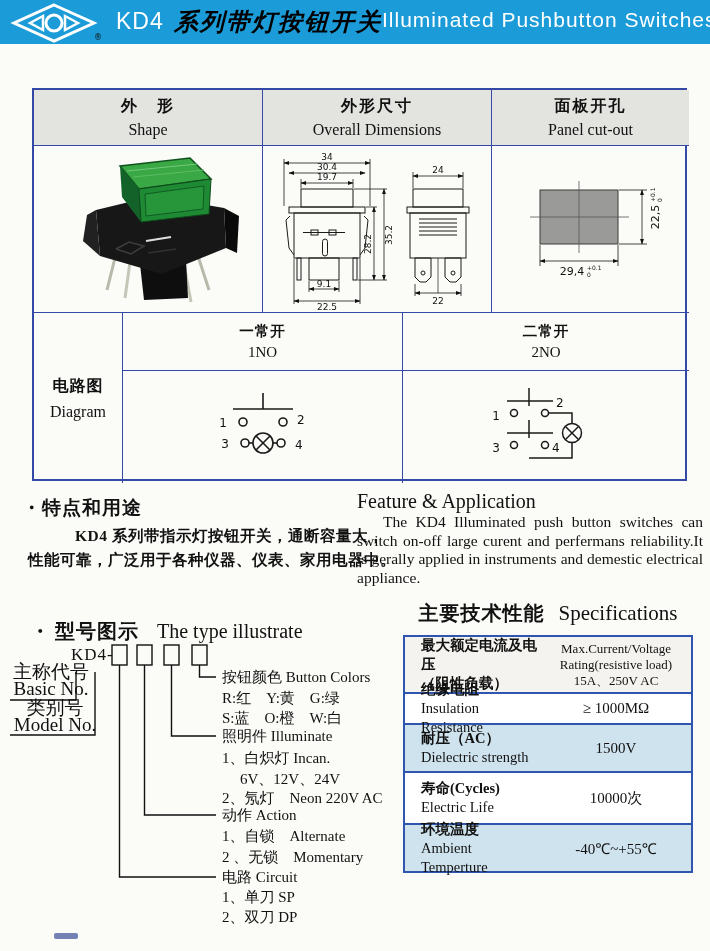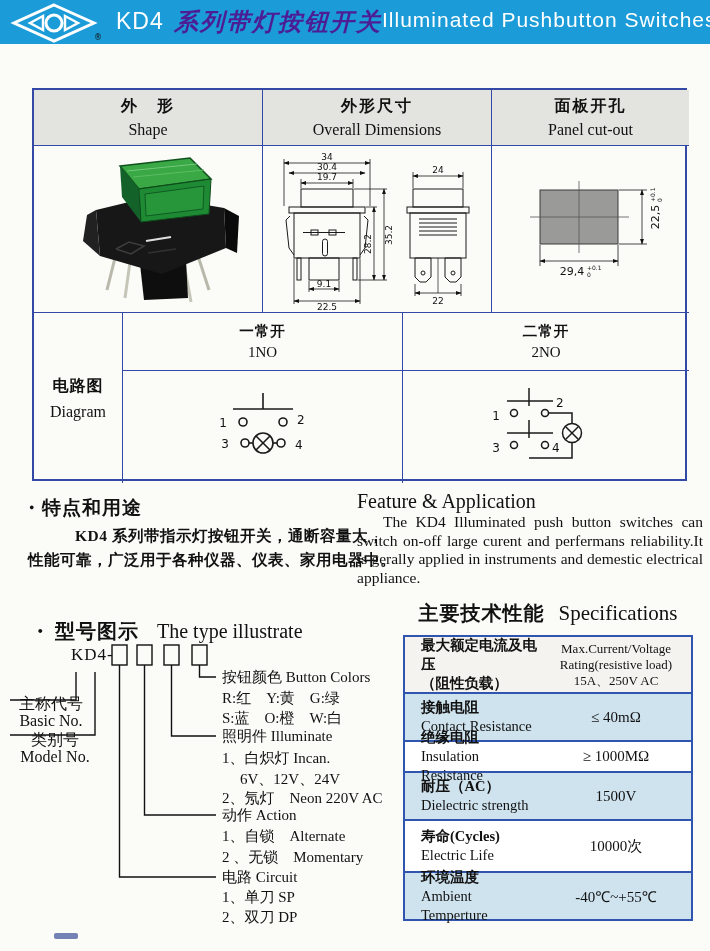--- a/index.html
+++ b/index.html
@@ -3,21 +3,21 @@
 <meta charset="utf-8">
 <style>
   html,body{margin:0;padding:0;background:#e8e8e4;}
   .page{position:relative;width:710px;height:951px;background:#fbfbf8;overflow:hidden;
         font-family:"Liberation Serif",serif;color:#111;}
   .abs{position:absolute;}
   
   .hdr{position:absolute;left:0;top:0;width:710px;height:44px;background:#1b9bd7;}
   .hdr-kd4{position:absolute;left:116px;top:8px;color:#fff;font-family:"Liberation Sans",sans-serif;
            font-size:23px;letter-spacing:1px;}
-  .hdr-zh{position:absolute;left:174px;top:6px;color:#4c1d95;font-weight:bold;font-style:italic;
+  .hdr-zh{position:absolute;left:174px;top:6px;color:#000000;font-weight:bold;font-style:italic;
           font-size:24px;letter-spacing:2px;}
   .hdr-en{position:absolute;left:382px;top:8px;color:#fff;font-family:"Liberation Sans",sans-serif;
           font-size:21px;letter-spacing:1px;white-space:nowrap;}
   
   .otable{position:absolute;left:32px;top:88px;width:655px;height:393px;border:2px solid #3448a6;box-sizing:border-box;}
   .tcell{position:absolute;box-sizing:border-box;}
   .bl{border-left:1.5px solid #3448a6;}
   .bt{border-top:1.5px solid #3448a6;}
   .hcell{background:#e3e3e0;display:flex;flex-direction:column;justify-content:center;align-items:center;}
   .hz{font-size:16px;font-weight:600;letter-spacing:2px;}
@@ -26,21 +26,21 @@
   .nz{font-size:14.5px;font-weight:600;letter-spacing:1px;}
   .ne{font-size:15px;margin-top:3px;}
   .dlabel{display:flex;flex-direction:column;justify-content:center;align-items:center;}
   
   .sec-title-zh{font-weight:bold;font-size:19px;letter-spacing:1px;font-family:Liberation Mono, monospace;}
   .sec-title-en{font-size:20px;}
   .zhline{font-size:15.5px;font-weight:600;letter-spacing:.5px;white-space:nowrap;}
   .enpara{font-size:15.5px;line-height:18.5px;text-align:justify;text-indent:26px;}
   
   .code-prefix{font-size:17px;letter-spacing:1px;}
-  .lbl-left{font-size:16px;text-align:center;line-height:17px;margin-top:32px;}
+  .lbl-left{font-size:19px;text-align:center;line-height:17px;}
   .opt{font-size:15px;white-space:nowrap;}
   
   .stable{position:absolute;left:403px;top:635px;width:290px;border:2px solid #2f55ae;box-sizing:border-box;background:#fff;}
   .srow{display:flex;align-items:center;box-sizing:border-box;}
   .srow + .srow{border-top:2px solid #2f55ae;}
   .srow.blue{background:#cfe3ee;}
   .srow.grey{background:#f4f3ef;}
   .slabel{flex:1;padding-left:16px;}
   .slz{font-size:14.5px;font-weight:600;line-height:19px;}
   .sle{font-size:14.5px;line-height:19px;}
@@ -344,27 +344,20 @@
       <div class="slabel">
         <div class="slz">最大额定电流及电压</div>
         <div class="slz">（阻性负载）</div>
       </div>
       <div class="svalue sv-small">
         <div>Max.Current/Voltage</div>
         <div>Rating(resistive  load)</div>
         <div>15A、250V  AC</div>
       </div>
     </div>
-    <div class="srow blue" style="height:48px">
-      <div class="slabel">
-        <div class="slz">接触电阻</div>
-        <div class="sle">Contact  Resistance</div>
-      </div>
-      <div class="svalue">≤ 40mΩ</div>
-    </div>
     <div class="srow" style="height:31px">
       <div class="slabel">
         <div class="slz">绝缘电阻</div>
         <div class="sle">Insulation  Resistance</div>
       </div>
       <div class="svalue">≥ 1000MΩ</div>
     </div>
     <div class="srow blue" style="height:48px">
       <div class="slabel">
         <div class="slz">耐压（AC）</div>

